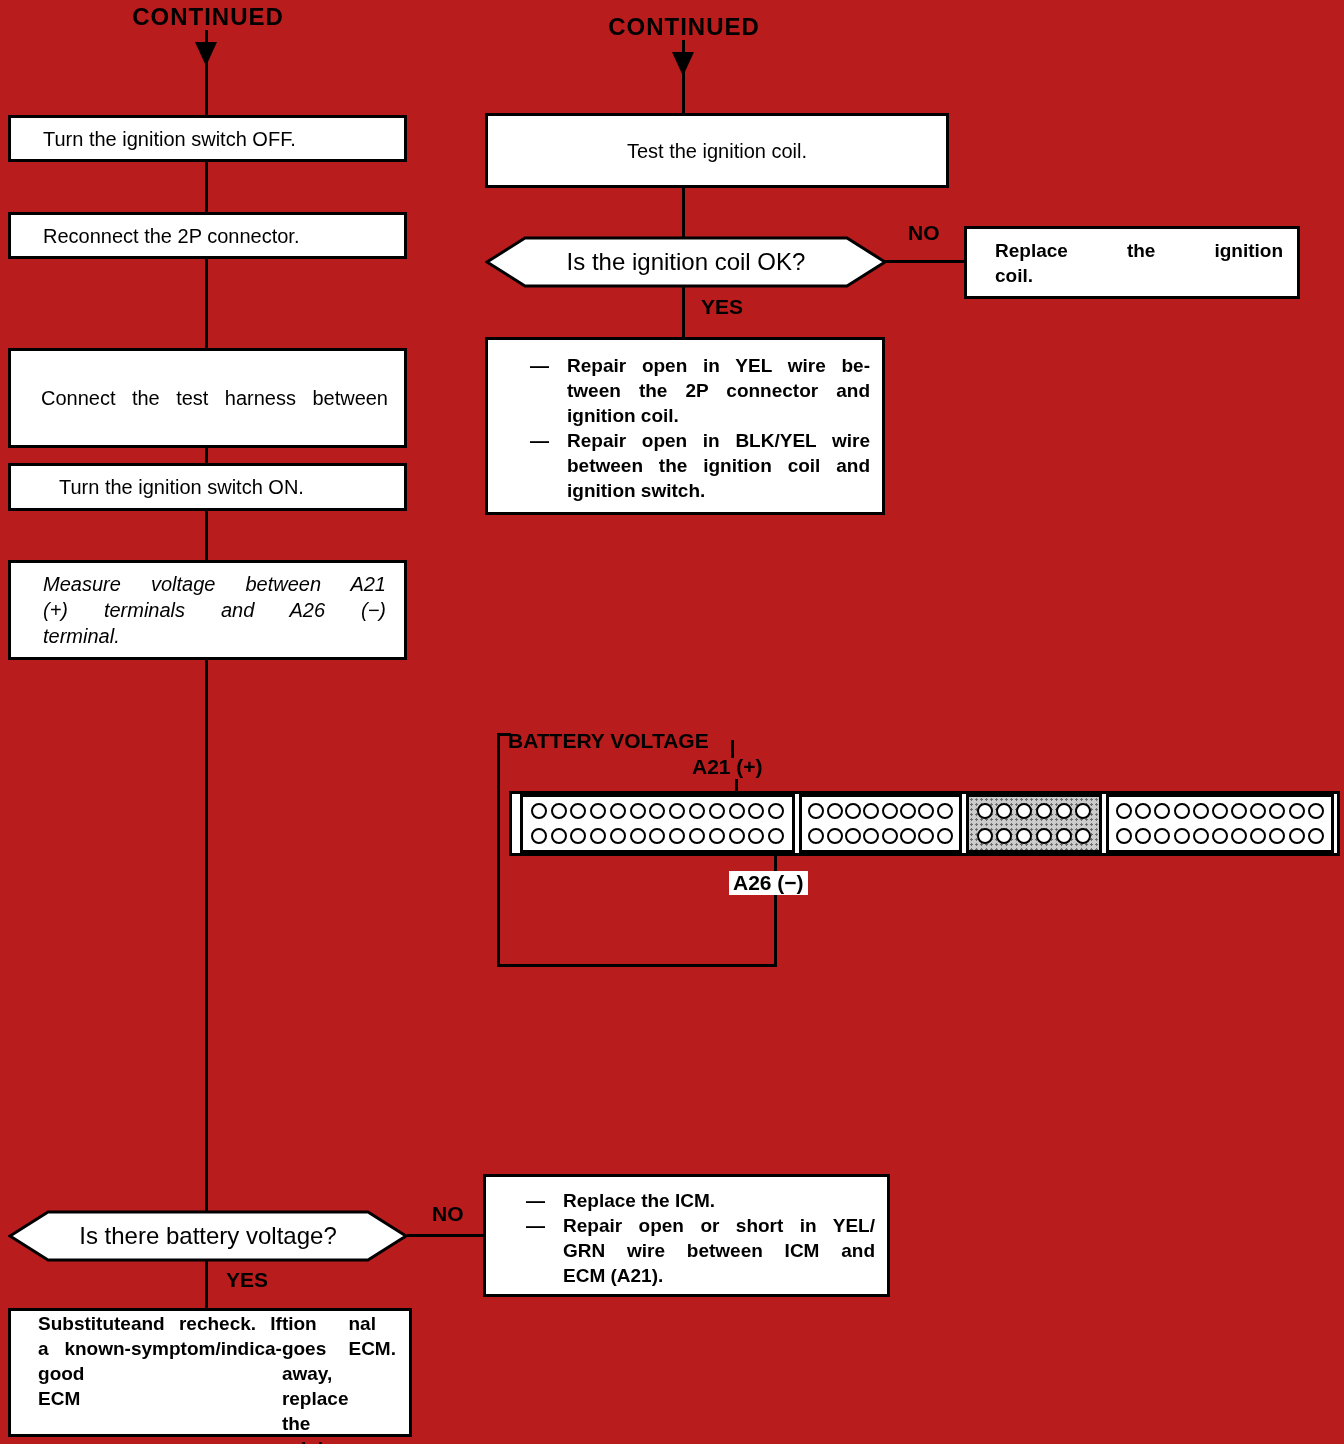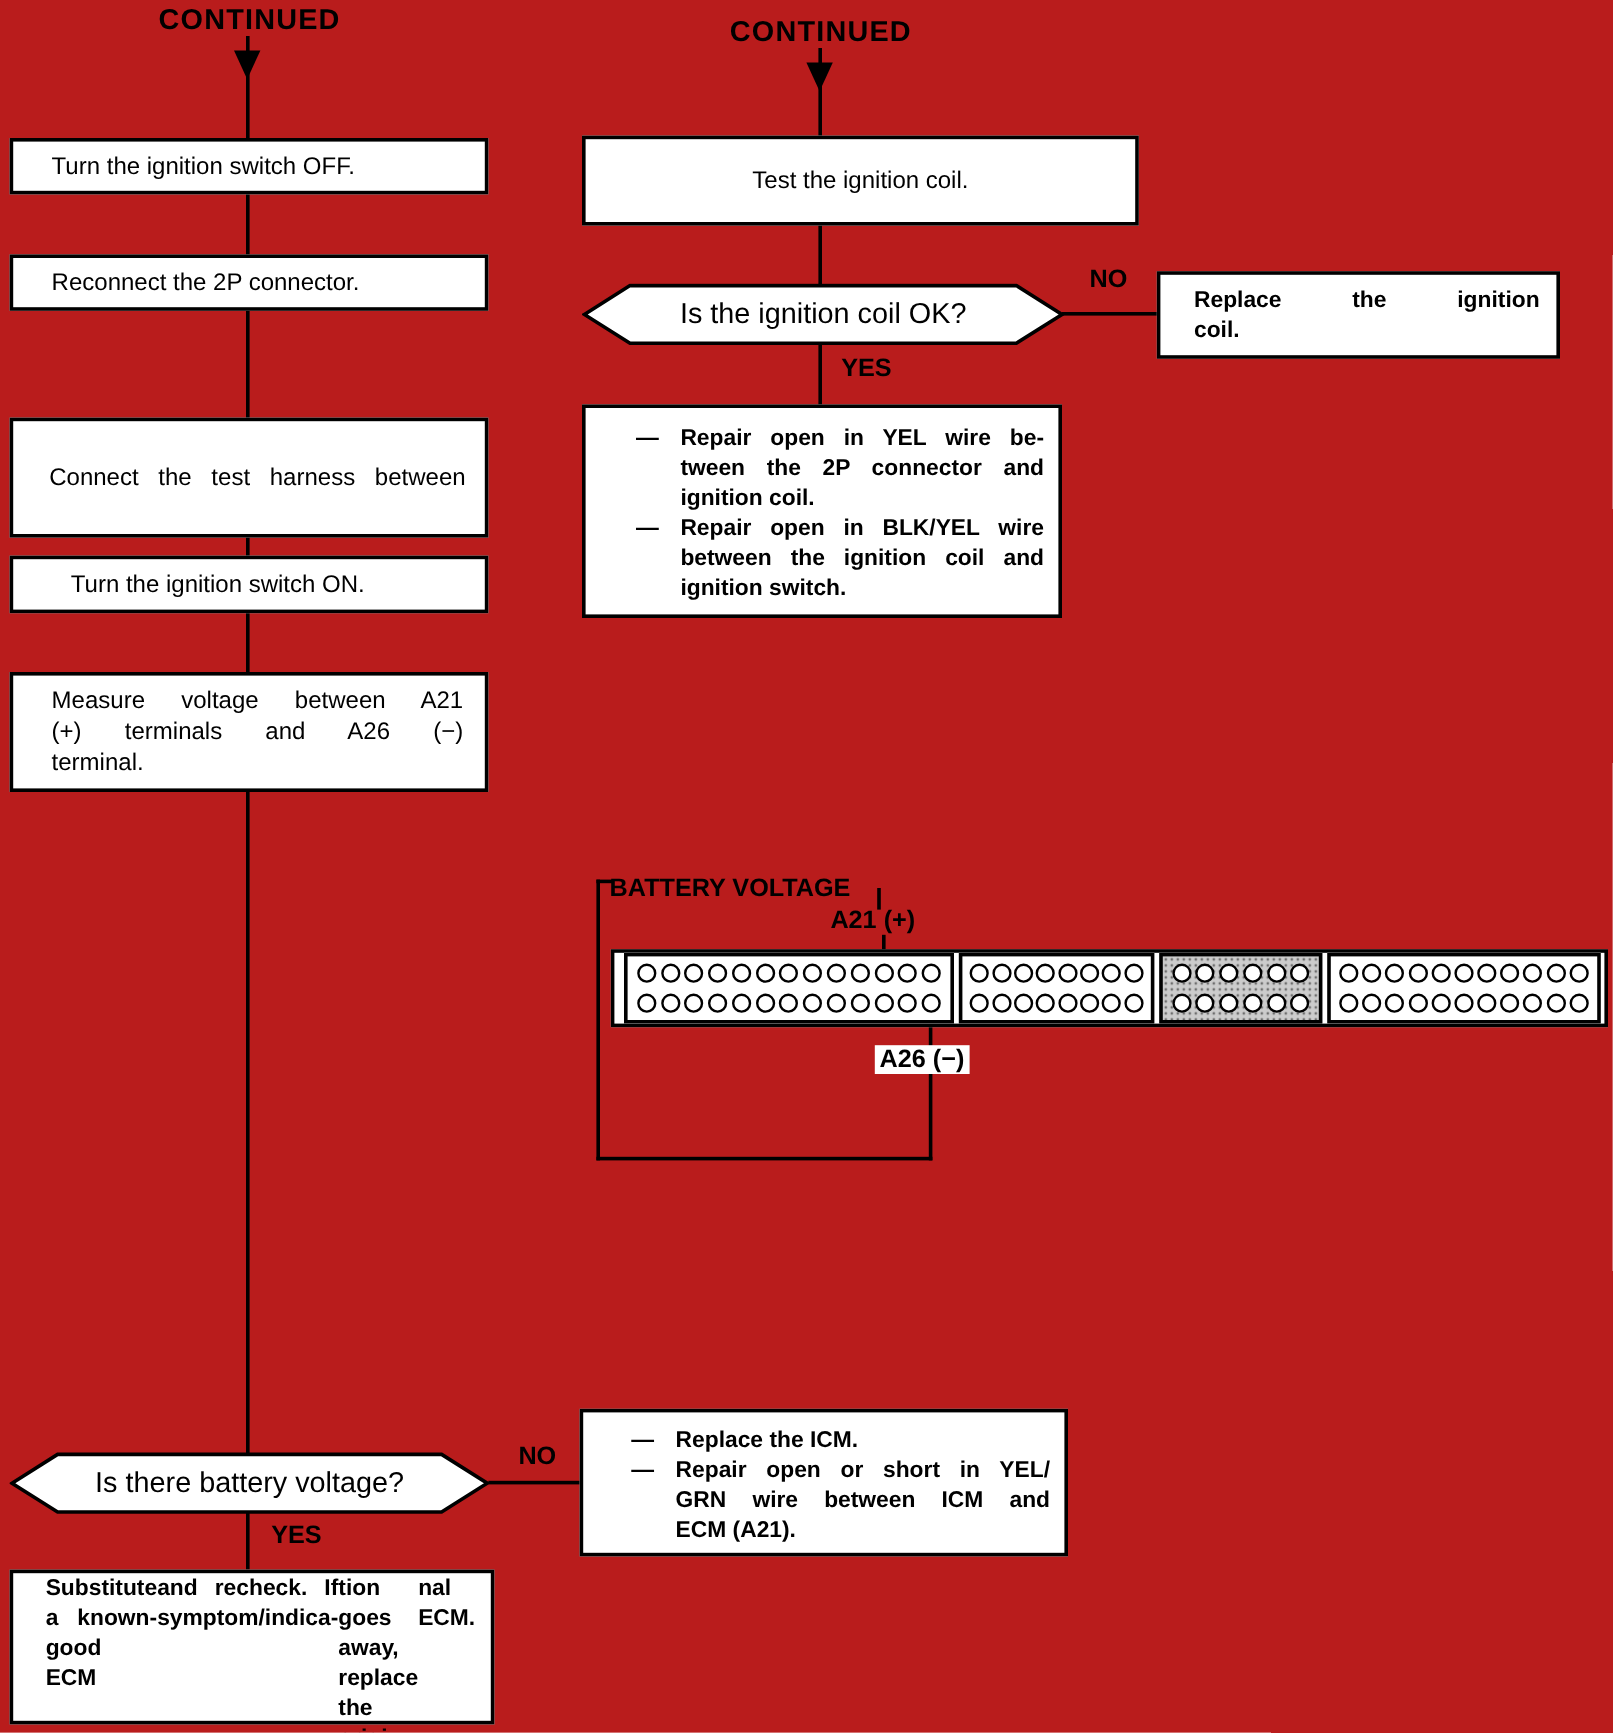--- a/index.html
+++ b/index.html
@@ -36,21 +36,21 @@
   #l-cont{left:118px;top:3px;}
   #r-cont{left:594px;top:13px;}
   #l-main-line{left:205px;top:30px;height:1278px;}
   #r-main-line{left:682px;top:40px;height:300px;}
   #l-arrow{left:195px;top:42px;}
   #r-arrow{left:672px;top:52px;}
   #box-s1{left:8px;top:115px;width:399px;height:47px;padding-left:32px;}
   #box-s2{left:8px;top:212px;width:399px;height:47px;padding-left:32px;}
   #box-s3{left:8px;top:312px;width:399px;height:100px;padding:0 16px 0 30px;margin-top:36px;}
   #box-s4{left:8px;top:463px;width:399px;height:48px;padding-left:48px;}
-  #box-s5{left:8px;top:560px;width:399px;height:100px;padding:0 18px 0 32px;}
+  #box-s5{left:8px;top:560px;width:399px;height:100px;padding:0 18px 0 32px;font-style:italic;}
   #hex-l{left:8px;top:1210px;width:400px;height:52px;}
   #hex-r{left:485px;top:236px;width:402px;height:52px;}
   #no1-line{left:407px;top:1234px;width:78px;}
   #no2-line{left:885px;top:260px;width:81px;}
   #no1{left:432px;top:1202px;}
   #no2{left:908px;top:221px;}
   #yes1{left:226px;top:1268px;}
   #yes2{left:701px;top:295px;}
   #box-icm{left:483px;top:1174px;width:407px;height:123px;padding:11px 12px 0 40px;}
   #box-sub{left:8px;top:1308px;width:404px;height:129px;padding:0 16px 0 30px;

